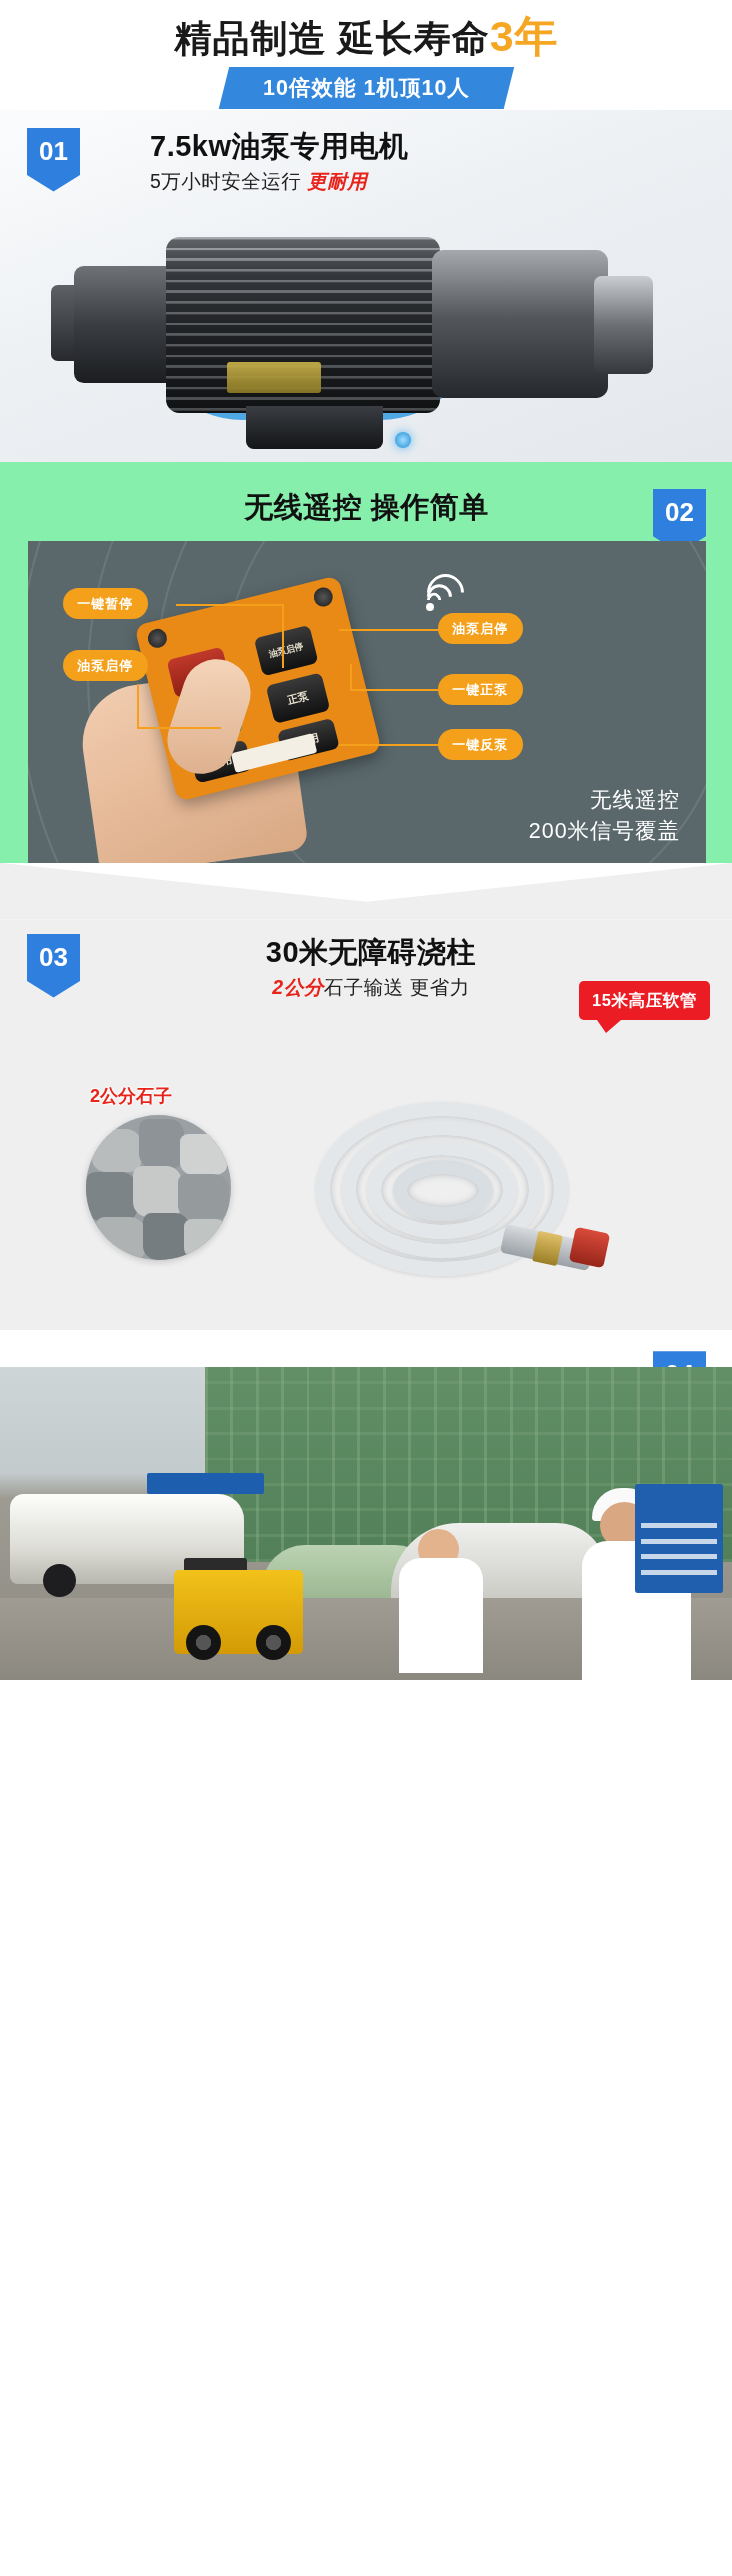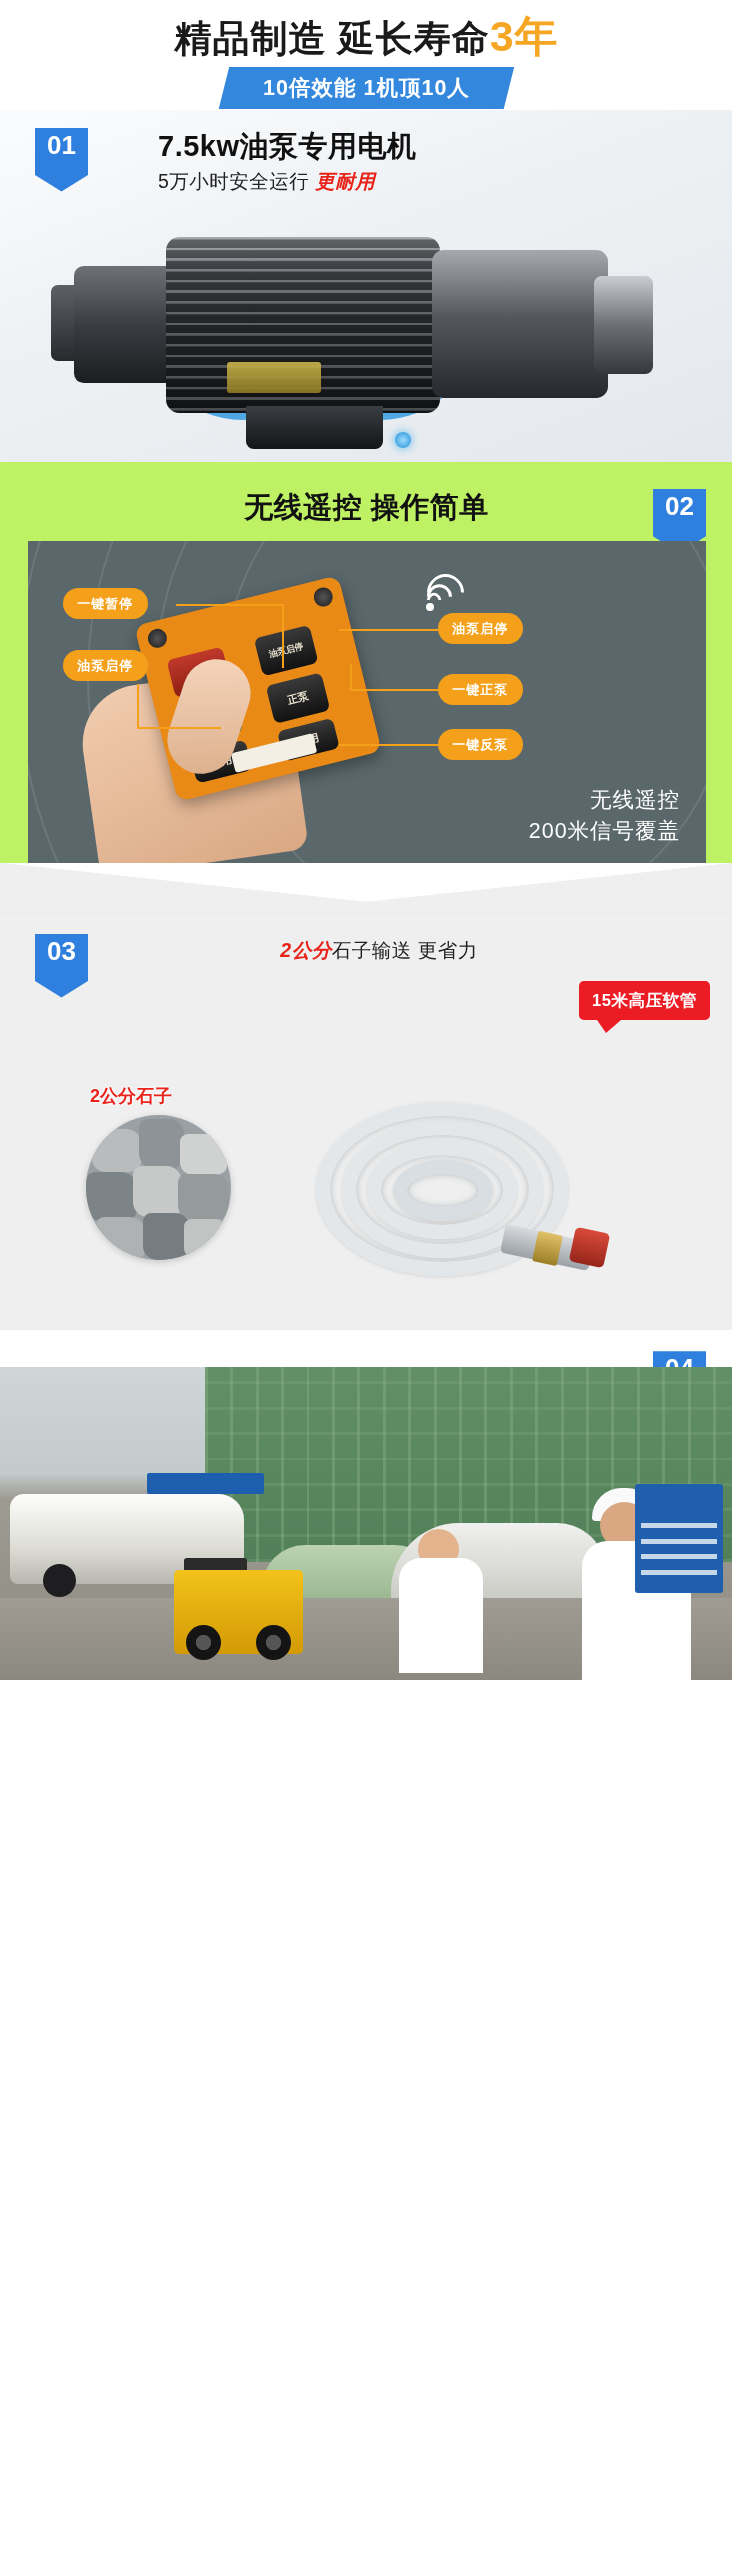--- a/index.html
+++ b/index.html
@@ -14,23 +14,23 @@
   .hdr-title .yrs{color:#F5A623;font-size:43px;}
   .hdr-band-wrap{display:flex;justify-content:center;margin-top:5.9px;}
   .hdr-band{background:#3388DD;color:#fff;font-size:21.5px;font-weight:bold;
             padding:5.9px 39px 6.8px 39px;
             transform:skewX(-14deg);}
   .hdr-band span{display:inline-block;transform:skewX(14deg);letter-spacing:1px;}
 
   
   .badge{width:53px;height:64px;background:#2F80DE;color:#fff;
          font-size:26px;font-weight:bold;display:flex;align-items:flex-start;
-         justify-content:center;padding-top:2px;
+         justify-content:center;padding-top:8px;
          clip-path:polygon(0 0,100% 0,100% 74%,50% 100%,0 74%);
-         flex:0 0 auto;margin-left:8px;}
+         flex:0 0 auto;}
 
   
   .sec01{position:relative;width:733px;height:352px;overflow:hidden;
          background:linear-gradient(160deg,#fbfcfd 0%,#eef1f4 40%,#e4e8ec 100%);}
   .sec01-head{display:flex;align-items:flex-start;padding:17.6px 0 0 27px;position:relative;z-index:5;}
   .sec01-txt{margin-left:70px;}
   .t-main{font-size:29px;font-weight:bold;color:#111;line-height:1.25;letter-spacing:0.5px;}
   .t-sub{font-size:19.5px;color:#222;margin-top:3.9px;letter-spacing:0.5px;}
   .t-sub .hl{color:#E8231A;font-weight:bold;font-style:italic;}
   .motor-wrap{position:absolute;left:0;top:78px;width:733px;height:274px;}
@@ -54,21 +54,21 @@
   .m-pump{position:absolute;left:0px;top:70px;width:43px;height:76px;border-radius:6.8px;
           background:linear-gradient(180deg,#5d6166,#27292d);}
   .m-foot{position:absolute;left:195px;top:191px;width:137px;height:43px;border-radius:0 0 7.8px 7.8px;
           background:linear-gradient(180deg,#3a3d42,#131517);}
   .m-plate{position:absolute;left:176px;top:147px;width:94px;height:31px;border-radius:2.9px;
            background:linear-gradient(180deg,#c9b24a,#8c7a25);opacity:.92;}
   .m-led{position:absolute;left:344px;top:217px;width:15.6px;height:15.6px;border-radius:50%;
          background:radial-gradient(circle,#9fdcff,#1f8fd6);box-shadow:0 0 9.8px #5ab6f0;}
 
   
-  .sec02{width:733px;position:relative;background:#bef264;padding-top:27px;}
+  .sec02{width:733px;position:relative;background:#86efac;padding-top:27px;}
   .sec02-head{display:flex;align-items:flex-start;justify-content:center;position:relative;}
   .sec02-txt{text-align:center;}
   .sec02 .badge{position:absolute;right:27px;top:0;}
   .remote{position:relative;margin:15.6px auto 0 auto;width:678px;height:322px;
           background:#5a686c;overflow:hidden;}
   .radar{position:absolute;border:2px solid rgba(255,255,255,.10);border-radius:50%;}
   .pill{position:absolute;background:#F4A01B;color:#fff;font-size:13px;font-weight:bold;
         padding:6.8px 14.7px;border-radius:17.6px;white-space:nowrap;letter-spacing:1px;}
   .lead{position:absolute;background:#F4A01B;}
   .lead-h{height:2px;}
@@ -265,20 +265,21 @@
     </div>
   </div>
 </div>
 
 <div class="chev"></div>
 
 <div class="sec03">
   <div class="sec03-head">
     <div class="badge">03</div>
     <div class="sec03-txt">
+      <div class="t-main">30米无障碍浇柱</div>
       <div class="t-sub"><span class="hl">2公分</span><span>石子输送 更省力</span></div>
     </div>
   </div>
 
   <div class="gv-lbl">2公分石子</div>
   <div class="gravel">
     <div class="g-rock" style="left:5.9px;top:13.7px;width:49px;height:43px;background:#b9bcbd;"></div>
     <div class="g-rock" style="left:53px;top:3.9px;width:45px;height:49px;background:#8d9397;"></div>
     <div class="g-rock" style="left:94px;top:19.5px;width:47px;height:41px;background:#cfd2d1;"></div>
     <div class="g-rock" style="left:0px;top:57px;width:51px;height:49px;background:#7d8488;"></div>

